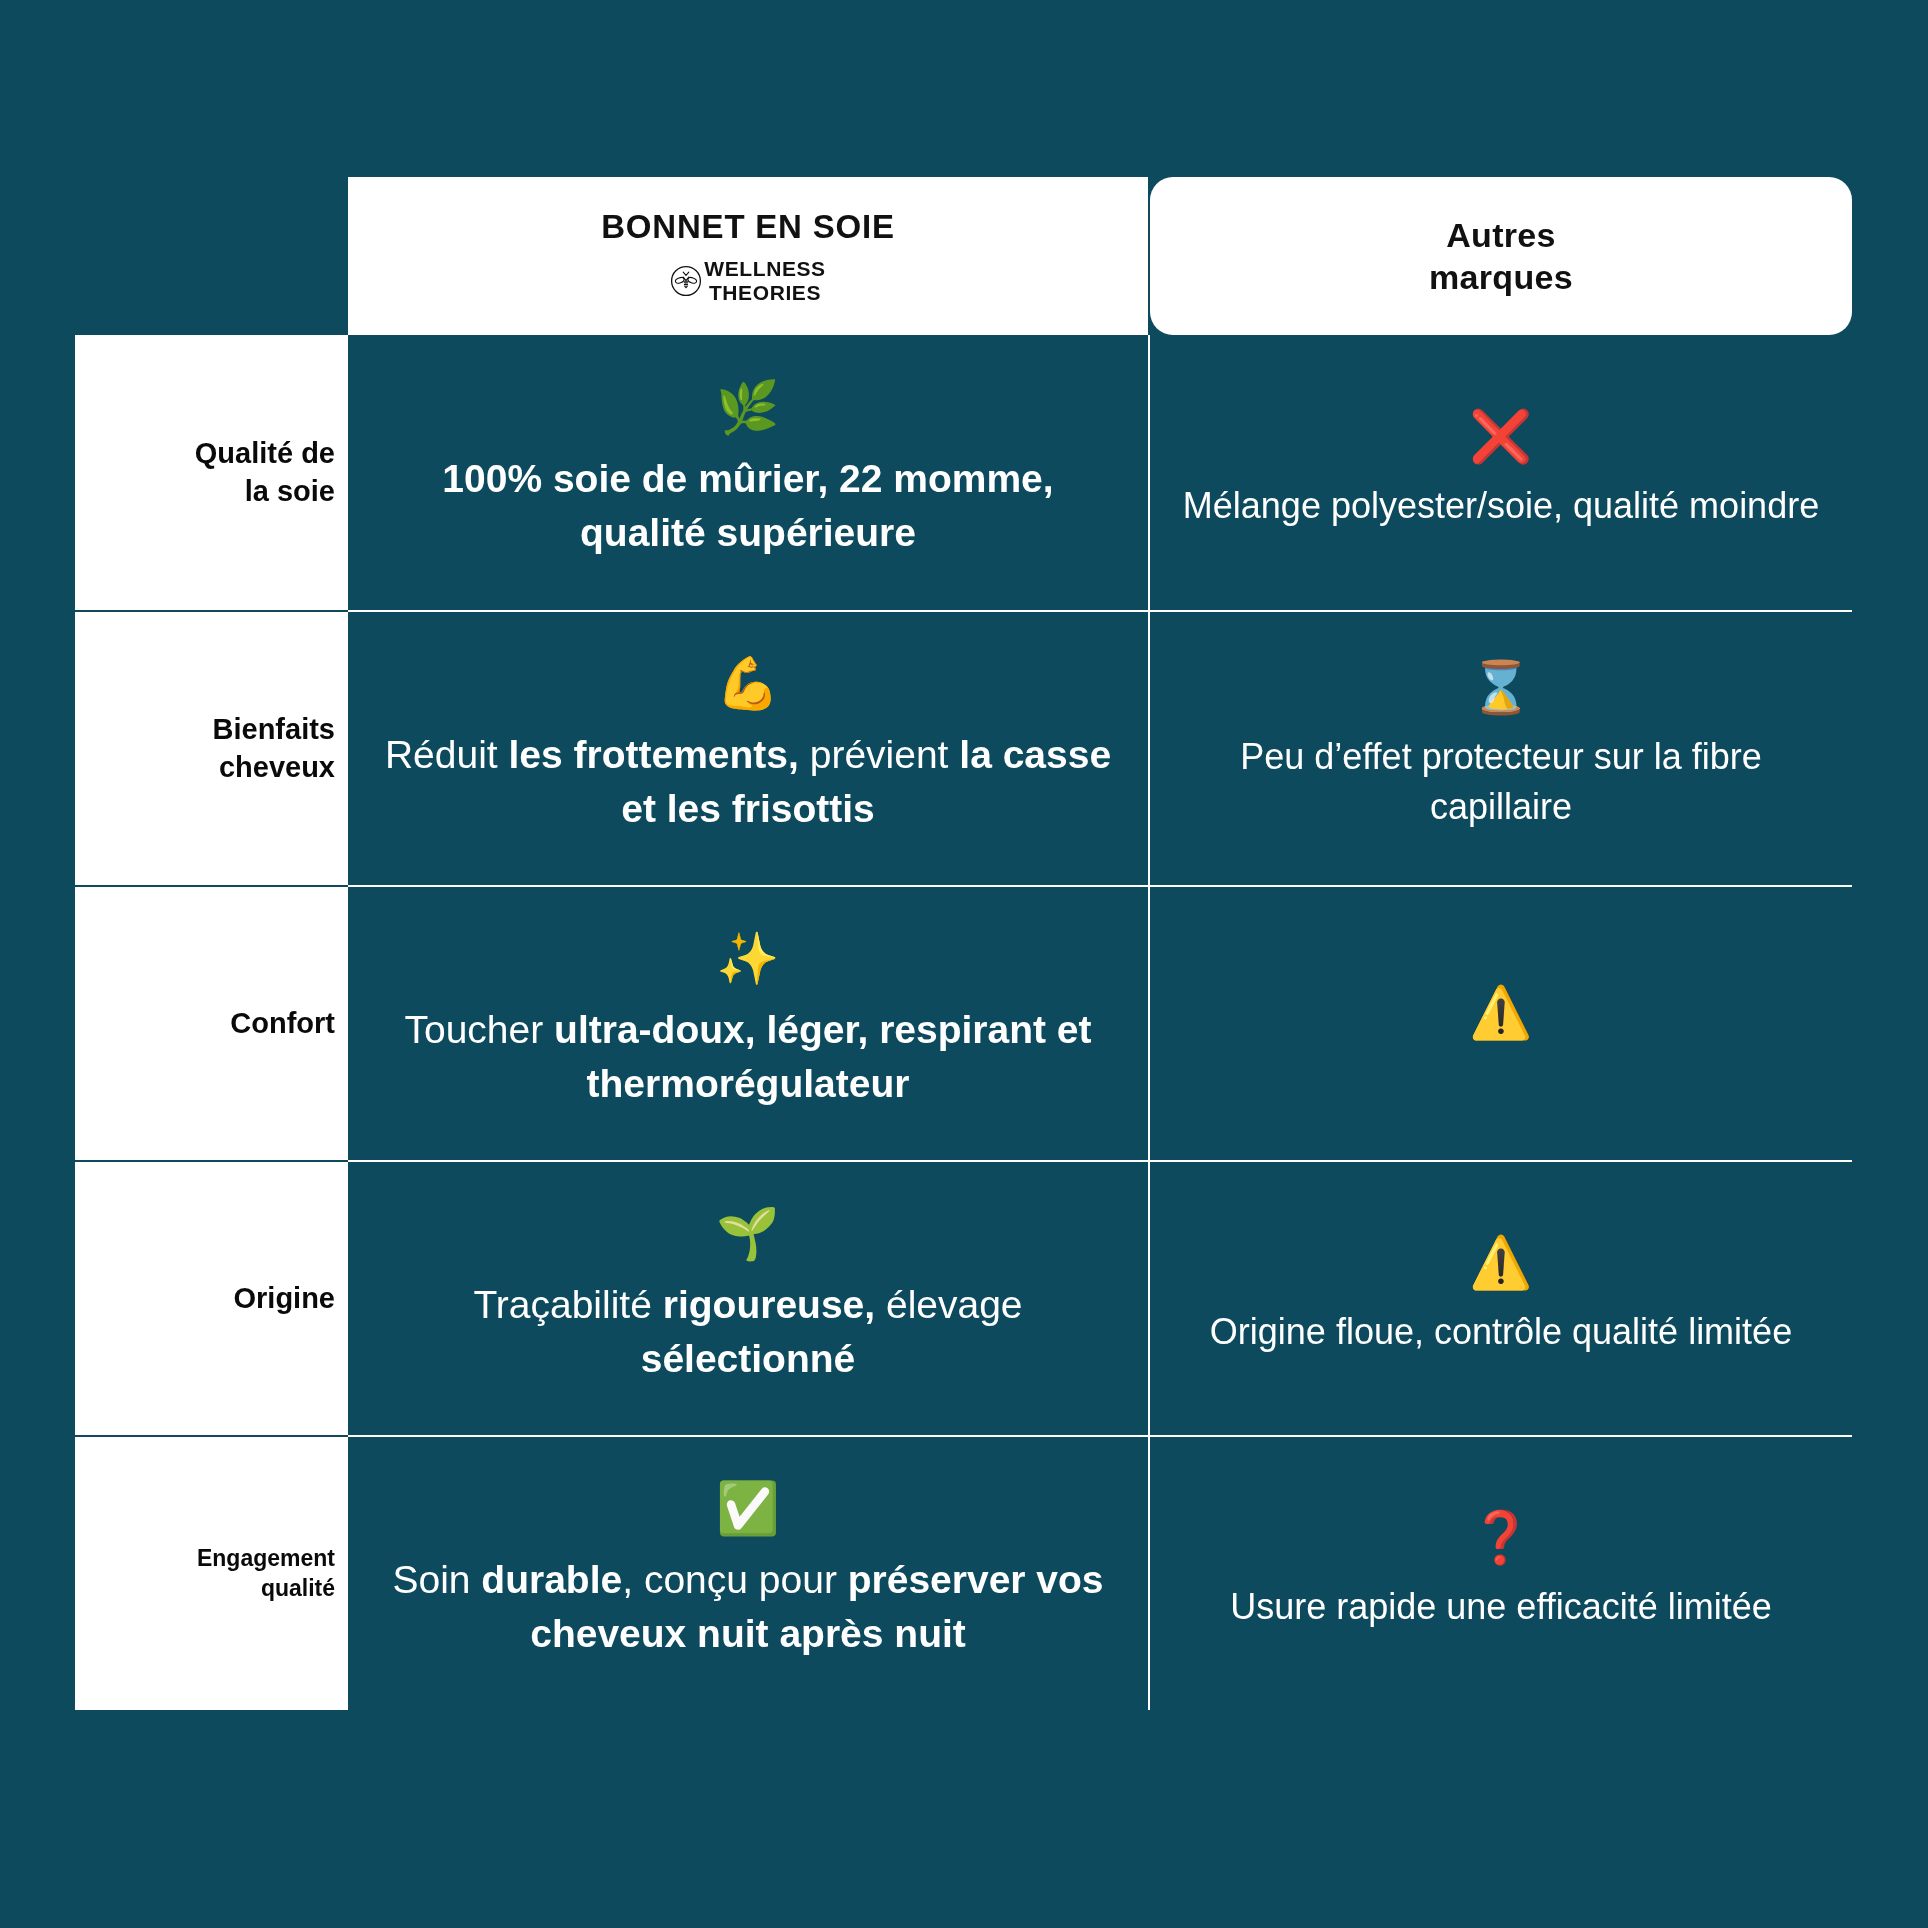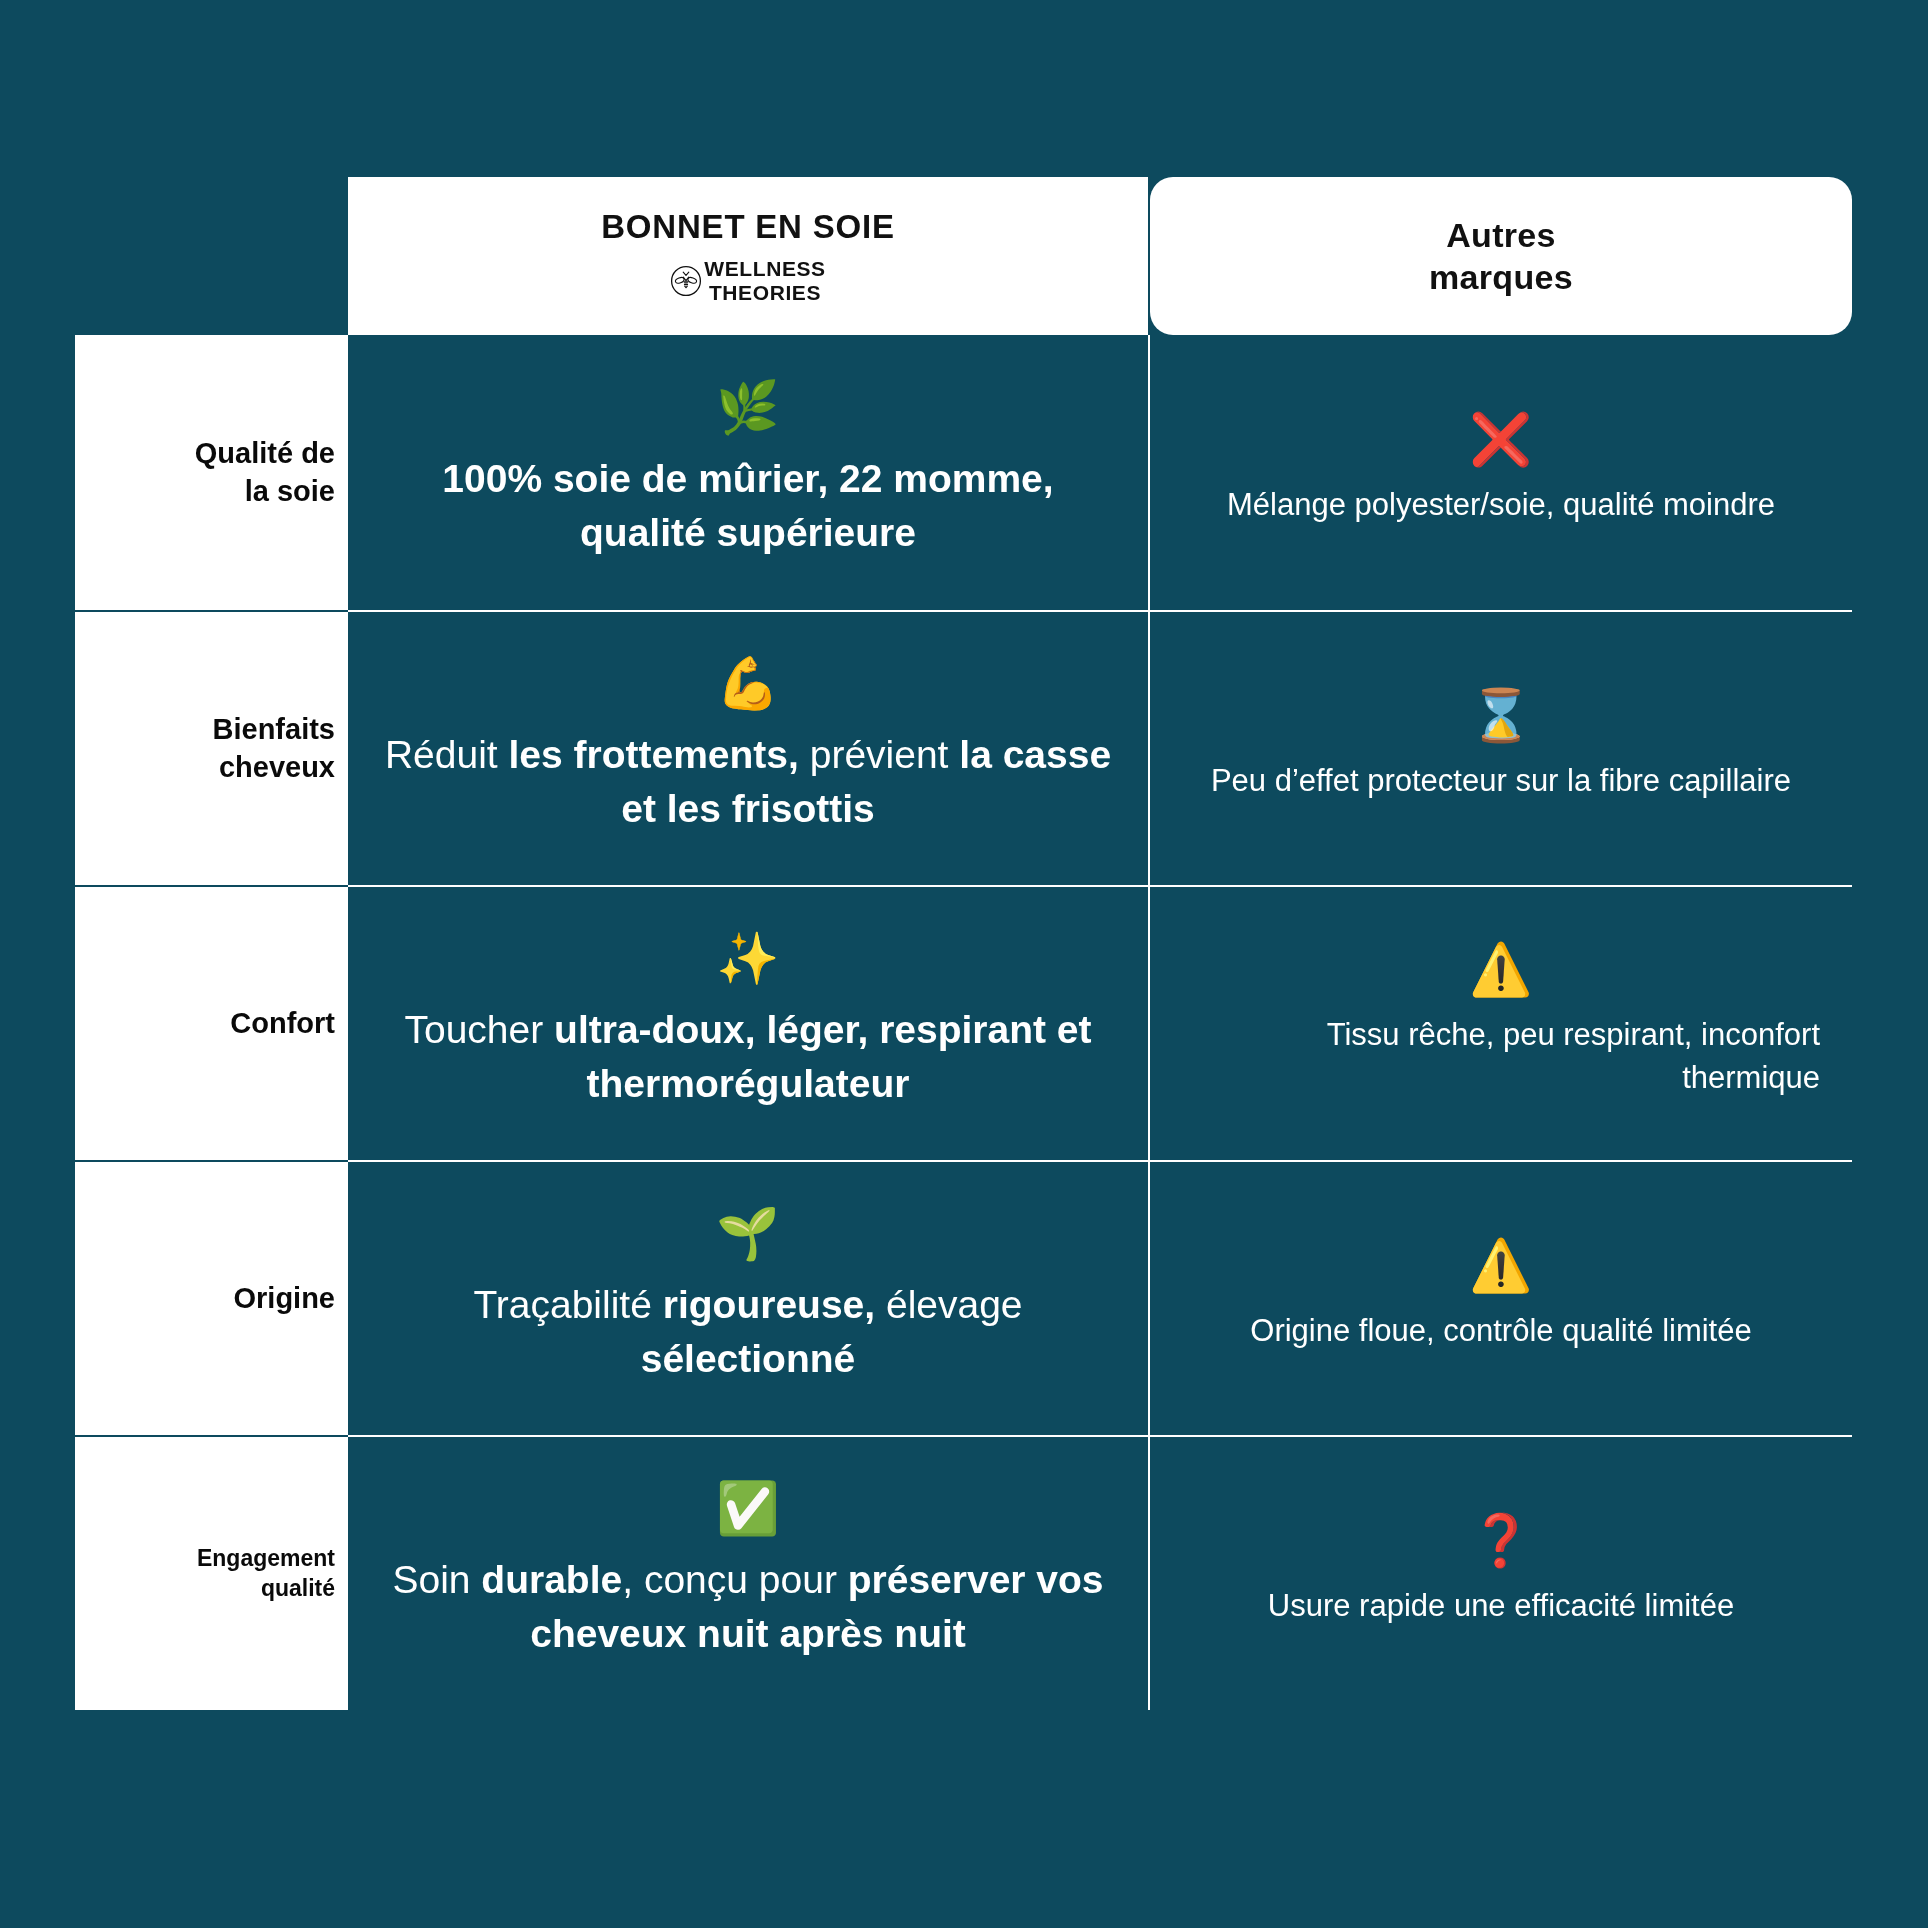--- a/index.html
+++ b/index.html
@@ -124,21 +124,21 @@
   .cell-text {
     font-size: 31px;
     line-height: 1.38;
     color: #ffffff;
     font-weight: 400;
   }
   .cell-text.bold-all { font-weight: 700; font-size: 29px; }
   .cell-text b { font-weight: 700; }
 
   .col-a .cell-text { font-size: 39px; }
-  .col-b .cell-text { font-size: 31px; text-align: right; }
+  .col-b .cell-text { font-size: 36px; }
 </style>
 </head>
 <body>
 
 <div class="canvas">
   <div class="table">
 
     <div class="cell hdr-spacer"></div>
 
     <div class="cell hdr">
@@ -199,21 +199,20 @@
     <div class="cell label-cell">
       <span>Confort</span>
       <span></span>
     </div>
     <div class="cell content-cell col-a">
       <span class="emoji">✨</span>
       <div class="cell-text"><span>Toucher </span><b>ultra-doux, léger, respirant et thermorégulateur</b></div>
     </div>
     <div class="cell content-cell last-col col-b">
       <span class="emoji">⚠️</span>
-      <div class="cell-text"><span>Tissu rêche, peu respirant, inconfort thermique</span></div>
     </div>
 
     <div class="cell label-cell">
       <span>Origine</span>
       <span></span>
     </div>
     <div class="cell content-cell col-a">
       <span class="emoji">🌱</span>
       <div class="cell-text"><span>Traçabilité </span><b>rigoureuse,</b><span> élevage </span><b>sélectionné</b></div>
     </div>

